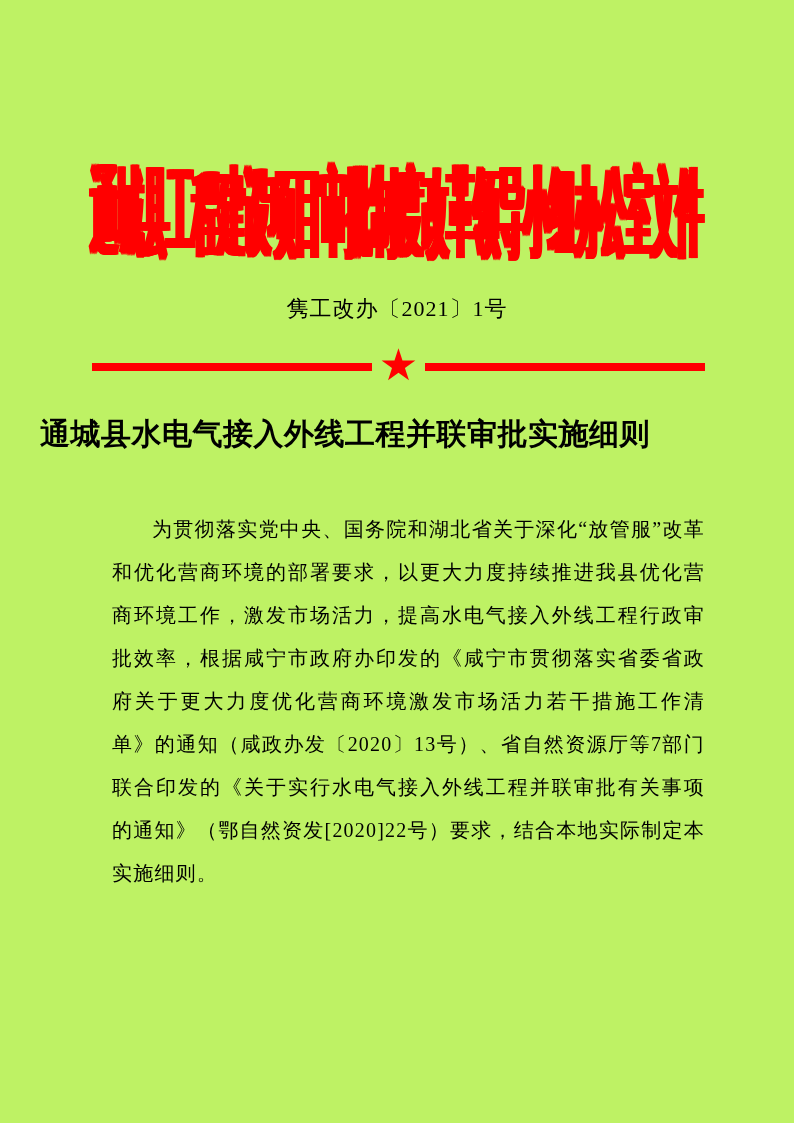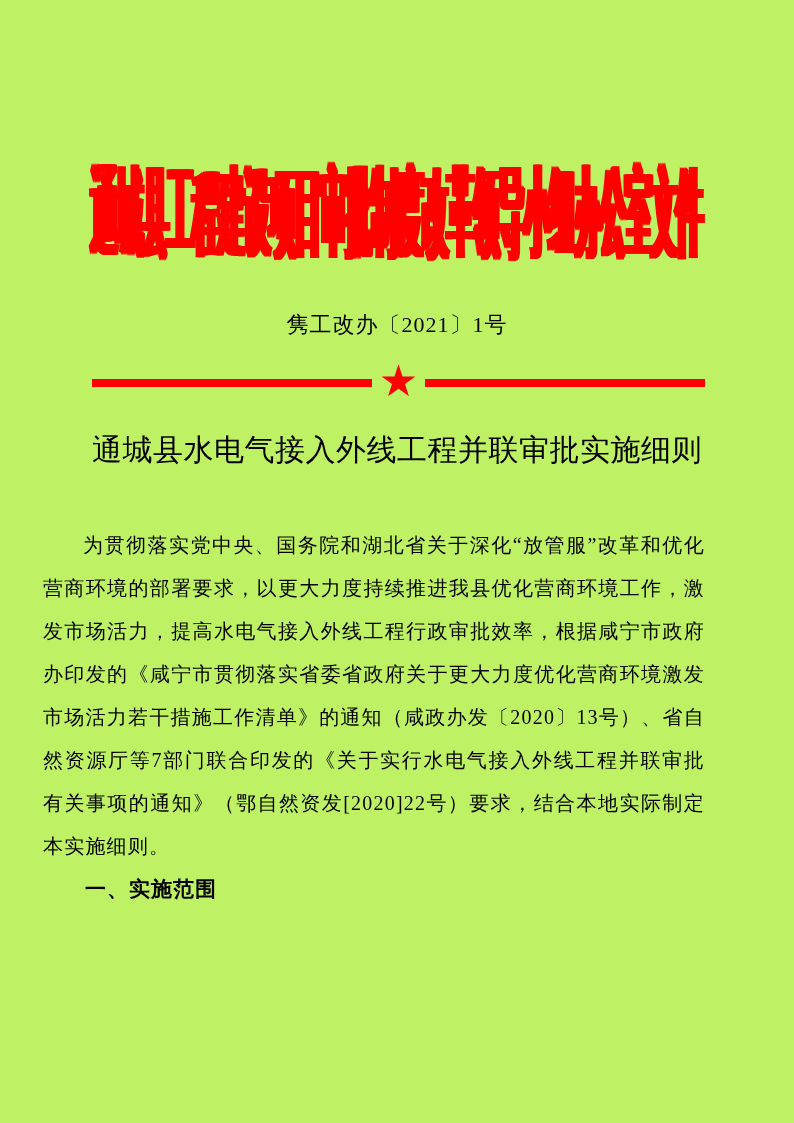--- a/index.html
+++ b/index.html
@@ -36,21 +36,21 @@
     transform: scaleX(0.265);
     transform-origin: center center;
     
     text-shadow:
       3px 0 0 #ff0000, -3px 0 0 #ff0000,
       6px 0 0 #ff0000, -6px 0 0 #ff0000,
       9px 0 0 #ff0000, -9px 0 0 #ff0000,
       12px 0 0 #ff0000, -12px 0 0 #ff0000;
   }
   .doc-number {
-    margin-top: 47px;
+    margin-top: 31px;
     height: 30px;
     line-height: 30px;
     text-align: center;
     font-size: 22px;
     letter-spacing: 1px;
     color: #000000;
   }
   
   .divider {
     margin: 22px 89px 0 92px;
@@ -66,28 +66,28 @@
   .divider .star {
     font-family: "DejaVu Sans", sans-serif;
     font-size: 44px;
     line-height: 1;
     color: #ff0000;
     margin: 0 7px;
     transform: translateY(-2px);
   }
   .doc-title {
     margin: 26px 40px 0 40px;
-    text-align: center;
+    text-align: left;
     font-size: 30px;
-    font-weight: normal;
+    font-weight: bold;
     letter-spacing: 0.5px;
     line-height: 40px;
   }
   .content {
-    margin: 54px 89px 0 43px;
+    margin: 54px 89px 0 112px;
   }
   .para {
     margin: 0;
     font-size: 20px;
     line-height: 43px;
     letter-spacing: 1.2px;
     text-align: justify;
     text-justify: inter-ideograph;
     text-indent: 2em;
   }
@@ -114,16 +114,15 @@
   <div class="divider">
     <span class="bar"></span>
     <span class="star">★</span>
     <span class="bar"></span>
   </div>
 
   <h1 class="doc-title">通城县水电气接入外线工程并联审批实施细则</h1>
 
   <div class="content">
     <p class="para">为贯彻落实党中央、国务院和湖北省关于深化“放管服”改革和优化营商环境的部署要求，以更大力度持续推进我县优化营商环境工作，激发市场活力，提高水电气接入外线工程行政审批效率，根据咸宁市政府办印发的《咸宁市贯彻落实省委省政府关于更大力度优化营商环境激发市场活力若干措施工作清单》的通知（咸政办发〔2020〕13号）、省自然资源厅等7部门联合印发的《关于实行水电气接入外线工程并联审批有关事项的通知》（鄂自然资发[2020]22号）要求，结合本地实际制定本实施细则。</p>
-    <h2 class="section-heading">一、实施范围</h2>
   </div>
 
 </div>
 
 </body></html>

